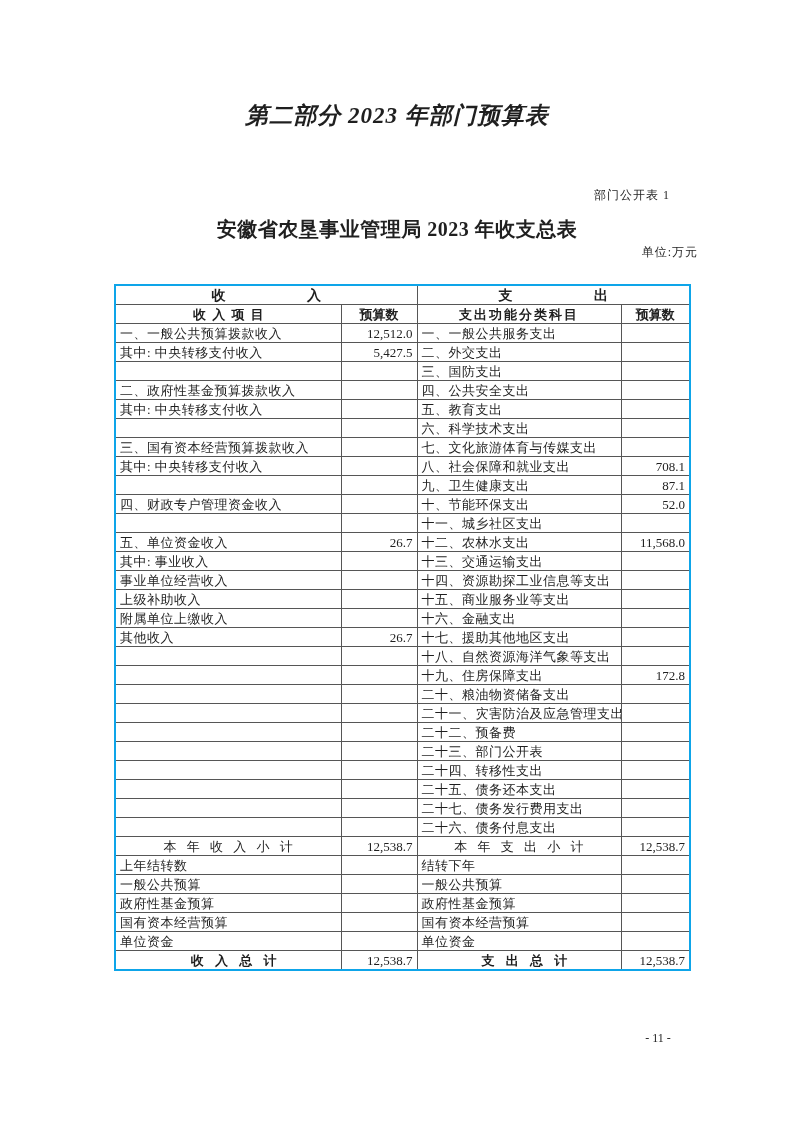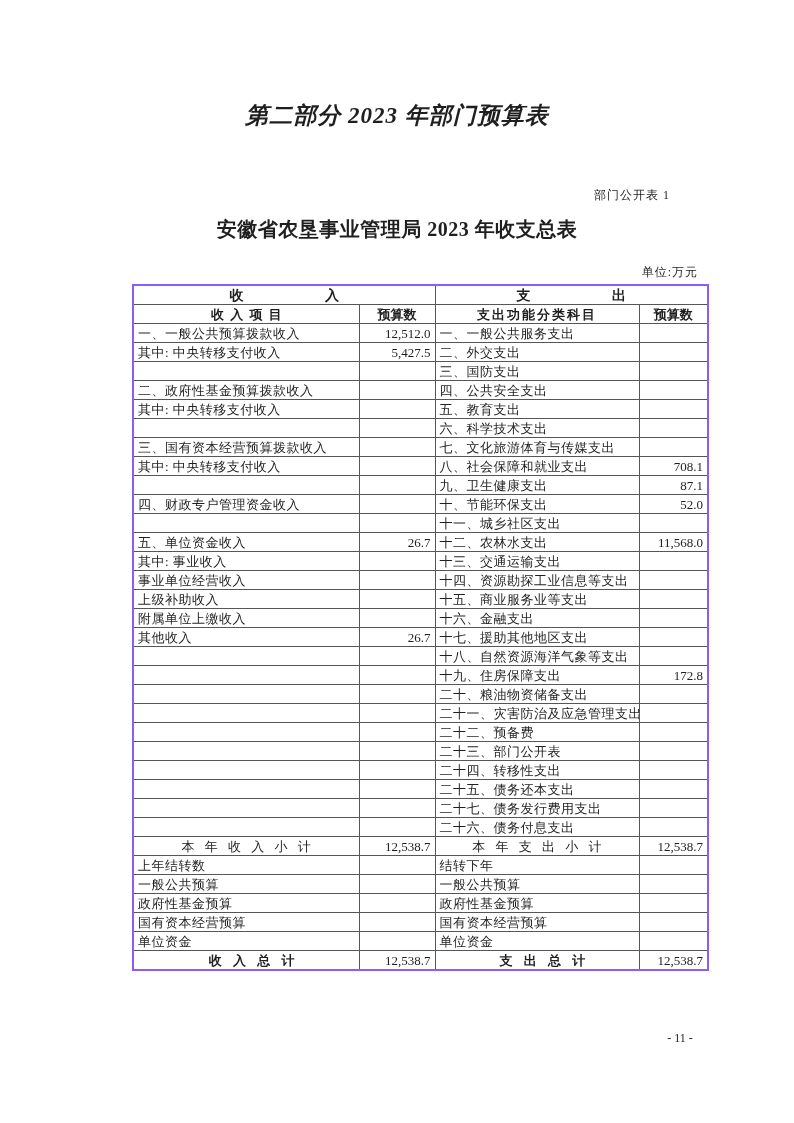--- a/index.html
+++ b/index.html
@@ -23,30 +23,30 @@
     position:absolute; top:187px; right:124px;
     font-size:12px; letter-spacing:1px;
   }
   .table-title {
     position:absolute; top:216px; left:0; width:100%;
     text-align:center;
     font-size:20px; font-weight:bold; letter-spacing:0.5px;
     margin:0;
   }
   .unit-label {
-    position:absolute; top:264px; right:96px;
+    position:absolute; top:244px; right:96px;
     font-size:12px; letter-spacing:1px;
   }
   table.budget {
-    position:absolute; top:284px; left:132px;
+    position:absolute; top:284px; left:114px;
     width:575px;
     border-collapse:collapse;
     table-layout:fixed;
     font-size:13px;
-    border:2px solid #8b5cf6;
+    border:2px solid #0ea5e9;
   }
   table.budget th, table.budget td {
     border:1px solid #565656;
     padding:0 4px;
     height:18px;
     line-height:17px;
     overflow:hidden;
     white-space:nowrap;
     font-weight:normal;
   }
@@ -56,21 +56,21 @@
   th.colhead-exp   { letter-spacing:2px; }
   td.item { text-align:left; letter-spacing:0.5px; padding-left:5px; }
   td.num  { text-align:right; padding-right:5px; }
   td.ind1 { padding-left:31px; }
   td.ind2 { padding-left:53px; }
   td.ind3 { padding-left:89px; }
   tr.subtotal td.item { text-align:center; word-spacing:6px; padding-left:4px; }
   tr.total td.item    { text-align:center; font-weight:bold; word-spacing:7px; padding-left:15px; }
   td.wrap { white-space:normal; line-height:17px; padding-top:1px; padding-bottom:1px;text-align:right; }
   .page-number {
-    position:absolute; top:1031px; left:640px; width:80px;
+    position:absolute; top:1031px; left:618px; width:80px;
     text-align:center; font-size:12px;
   }
 </style>
 </head>
 <body>
 
 <div class="page">
 
   <h1 class="section-title">第二部分 2023 年部门预算表</h1>
 

